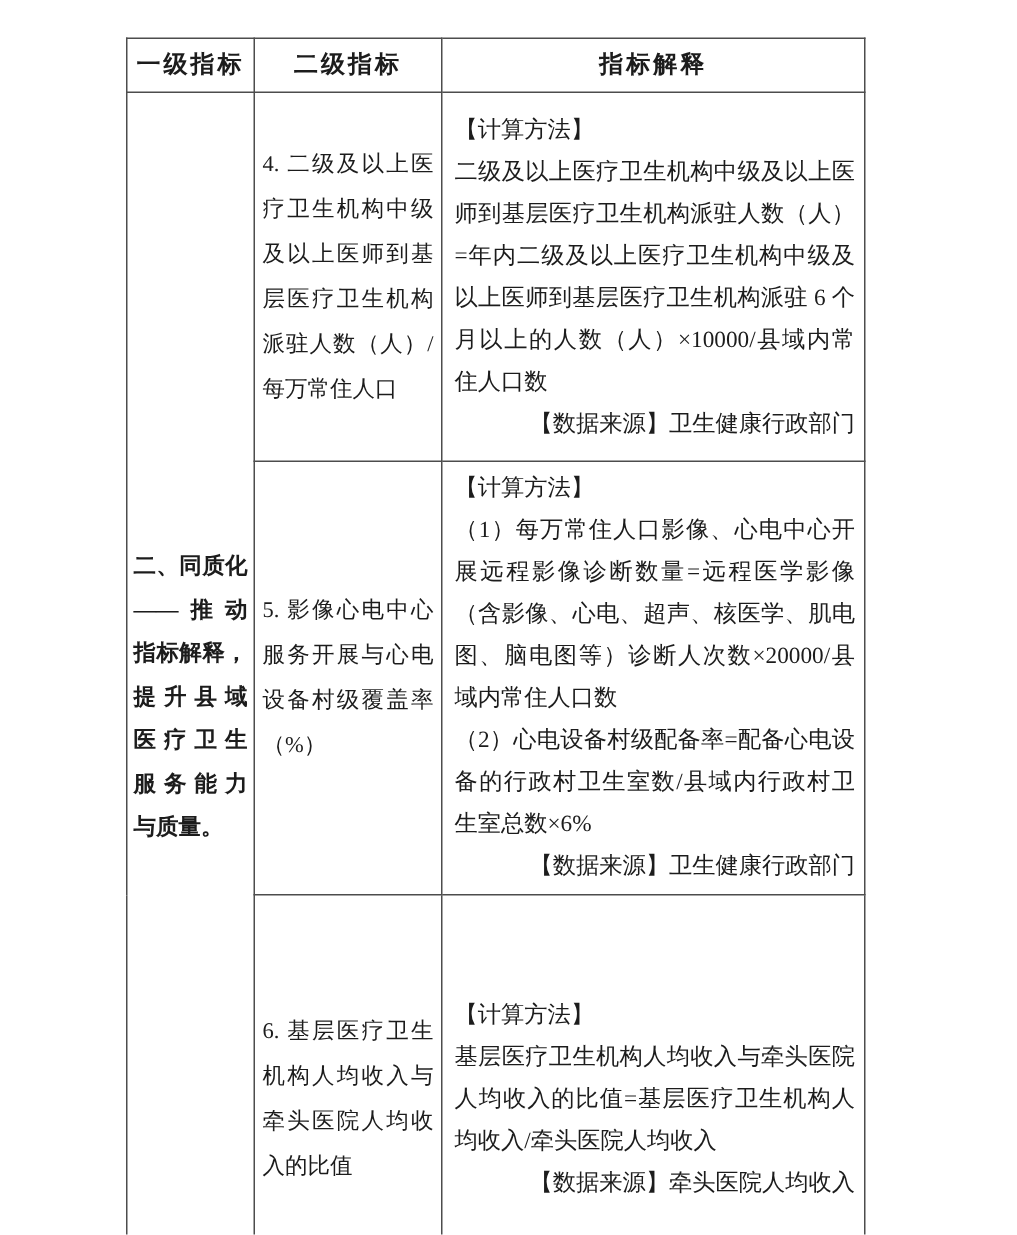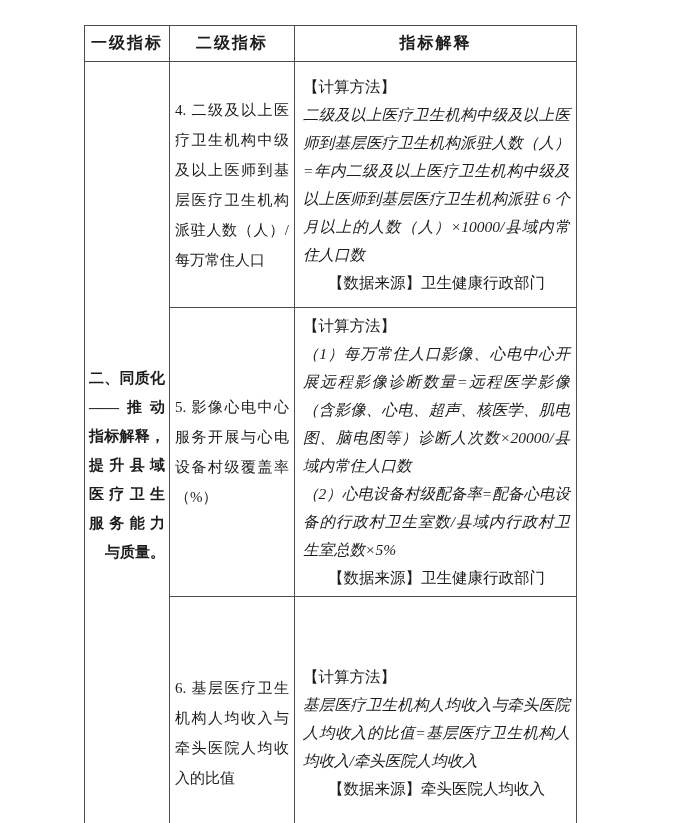--- a/index.html
+++ b/index.html
@@ -53,29 +53,29 @@
   td.secondary-cell {
     font-size: 15px;
     line-height: 30px;
     padding: 0 5px;
   }
   td.explanation-cell {
     font-size: 15.5px;
     line-height: 28px;
     padding: 4px 6px 4px 8px;
   }
-  .line { text-align: right; }
+  .line { text-align: left; }
   .spread {
     text-align: justify;
     text-align-last: justify;
   }
   .jtext { text-align: justify; }
-  .para { text-align: justify; font-style: italic; }
+  .para { text-align: justify; }
   .bold-label { font-weight: normal; }
-  .source-line { text-align: center; }
+  .source-line { text-align: right; }
 </style>
 </head>
 <body>
 
 <table class="doc-table">
   <colgroup>
     <col class="c1">
       <col class="c2">
       <col class="c3">
   </colgroup>
@@ -111,21 +111,21 @@
       </td>
     </tr>
     <tr class="r2">
       <td class="secondary-cell">
         <div class="jtext">5. 影像心电中心服务开展与心电设备村级覆盖率（%）</div>
       </td>
       <td class="explanation-cell">
         <div class="bold-label">【计算方法】</div>
         <div>
             <div class="para">（1）每万常住人口影像、心电中心开展远程影像诊断数量=远程医学影像（含影像、心电、超声、核医学、肌电图、脑电图等）诊断人次数×20000/县域内常住人口数</div>
-            <div class="para">（2）心电设备村级配备率=配备心电设备的行政村卫生室数/县域内行政村卫生室总数×5%</div>
+            <div class="para">（2）心电设备村级配备率=配备心电设备的行政村卫生室数/县域内行政村卫生室总数×6%</div>
           </div>
         <div class="source-line"><span class="bold-label">【数据来源】</span><span>卫生健康行政部门</span></div>
       </td>
     </tr>
     <tr class="r3">
       <td class="secondary-cell">
         <div class="jtext">6. 基层医疗卫生机构人均收入与牵头医院人均收入的比值</div>
       </td>
       <td class="explanation-cell">
         <div class="bold-label">【计算方法】</div>

